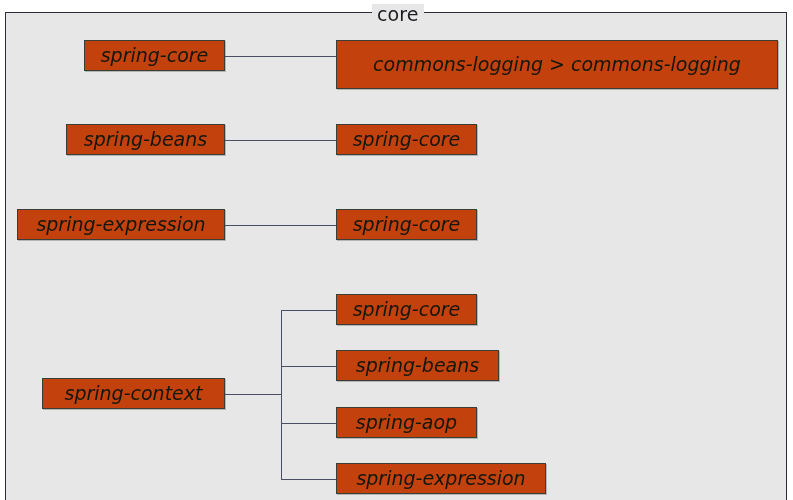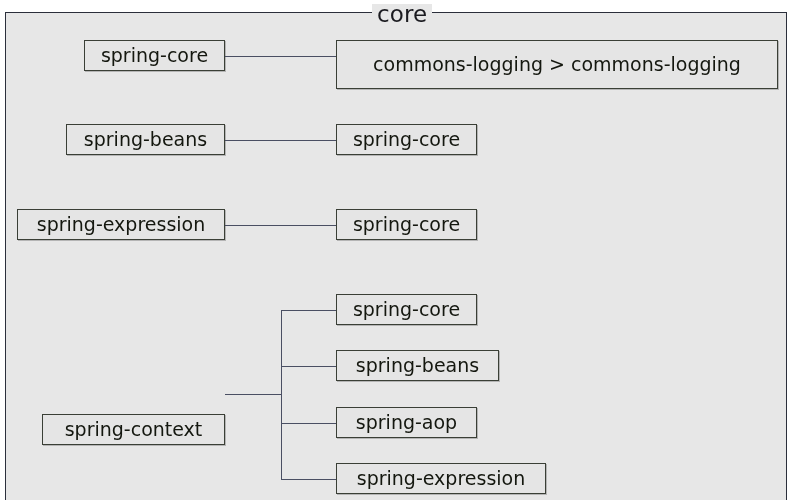--- a/index.html
+++ b/index.html
@@ -33,42 +33,43 @@
     border-bottom: none;
     box-sizing: border-box;
   }
   .group-title {
     position: absolute;
     left: 366px;
     top: 1px;
     transform: translateY(-50%);
     background: #e7e7e7;
     padding: 0 5px;
-    font-size: 23px;
+    font-size: 19px;
     color: #1b1b20;
     line-height: 20px;
     white-space: nowrap;
     letter-spacing: 0.1px;
   }
 
   
   .node {
     position: absolute;
     box-sizing: border-box;
-    background: #e5e5e5;
+    background: #c2410c;
     border: 1px solid #3a3f36;
     color: #14170f;
     font-size: 19px;
     line-height: 1;
     display: flex;
     align-items: center;
     justify-content: center;
     padding: 0 9px;
     white-space: nowrap;
     box-shadow: 1px 1px 0 rgba(120,120,120,0.45);
+    font-style: italic;
   }
 
   
   .edge-h {
     position: absolute;
     height: 0;
     border-top: 1px solid #4a4f63;
   }
   .edge-v {
     position: absolute;
@@ -88,21 +89,21 @@
   <div id="graph-layer">
       <div class="node" style="left: 84px; top: 40px; width: 141px; height: 31px;">spring-core</div>
       <div class="edge-h" style="left: 225px; top: 56px; width: 111px;"></div>
       <div class="node" style="left: 336px; top: 40px; width: 442px; height: 49px;">commons-logging &gt; commons-logging</div>
       <div class="node" style="left: 66px; top: 124px; width: 159px; height: 31px;">spring-beans</div>
       <div class="edge-h" style="left: 225px; top: 140px; width: 111px;"></div>
       <div class="node" style="left: 336px; top: 124px; width: 141px; height: 31px;">spring-core</div>
       <div class="node" style="left: 17px; top: 209px; width: 208px; height: 31px;">spring-expression</div>
       <div class="edge-h" style="left: 225px; top: 225px; width: 111px;"></div>
       <div class="node" style="left: 336px; top: 209px; width: 141px; height: 31px;">spring-core</div>
-      <div class="node" style="left: 42px; top: 378px; width: 183px; height: 31px; margin-top: 36px;">spring-context</div>
+      <div class="node" style="left: 42px; top: 378px; width: 183px; height: 31px;">spring-context</div>
       <div class="edge-h" style="left: 225px; top: 394px; width: 56px;"></div>
       <div class="edge-v" style="left: 281px; top: 310px; height: 169px;"></div>
       <div class="edge-h" style="left: 281px; top: 310px; width: 55px;"></div>
       <div class="node" style="left: 336px; top: 294px; width: 141px; height: 31px;">spring-core</div>
       <div class="edge-h" style="left: 281px; top: 366px; width: 55px;"></div>
       <div class="node" style="left: 336px; top: 350px; width: 163px; height: 31px;">spring-beans</div>
       <div class="edge-h" style="left: 281px; top: 423px; width: 55px;"></div>
       <div class="node" style="left: 336px; top: 407px; width: 141px; height: 31px; text-align: center;">spring-aop</div>
       <div class="edge-h" style="left: 281px; top: 479px; width: 55px;"></div>
       <div class="node" style="left: 336px; top: 463px; width: 210px; height: 31px;">spring-expression</div>

